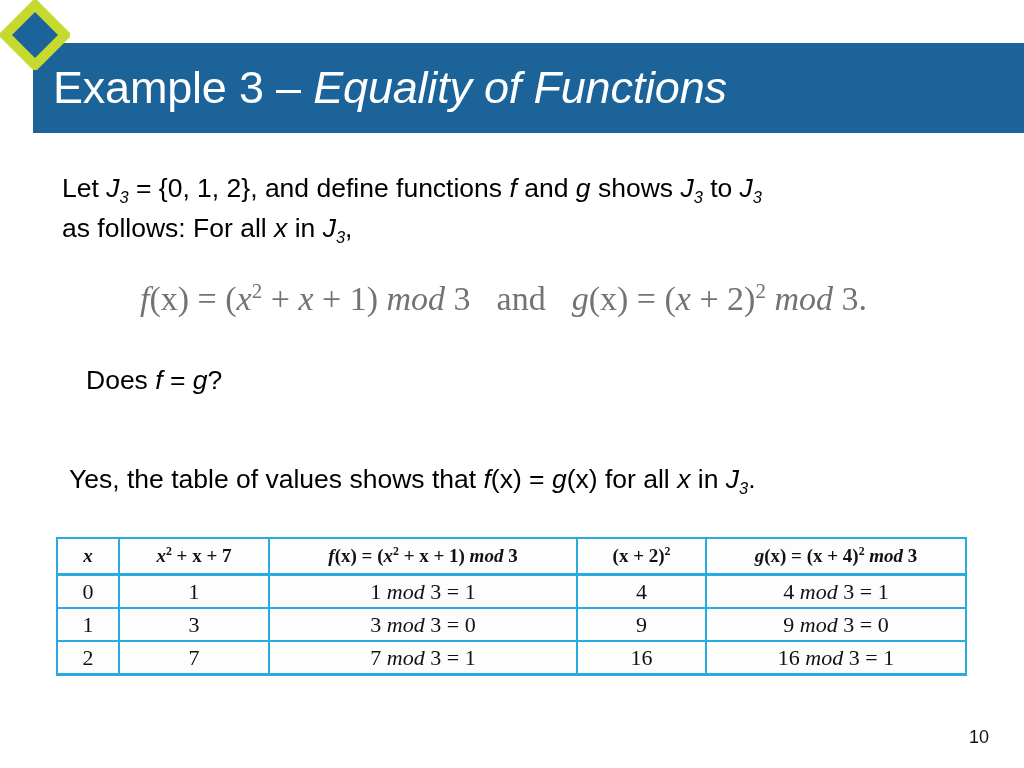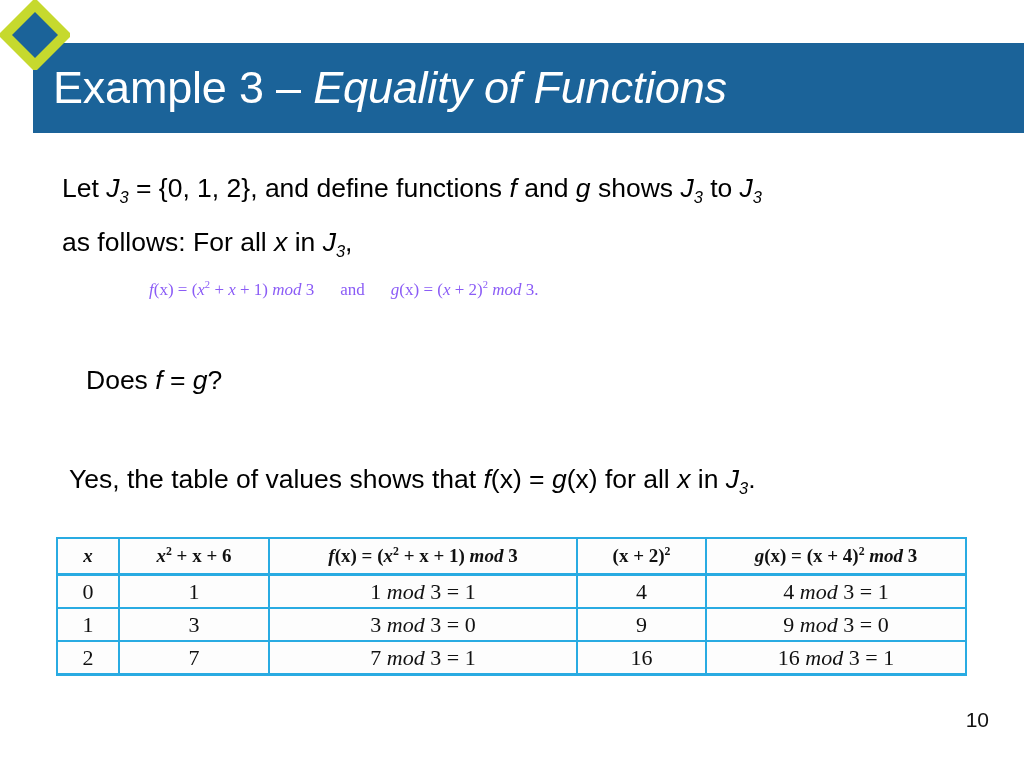--- a/index.html
+++ b/index.html
@@ -60,34 +60,33 @@
   }
   .body-text i { font-style: italic; }
   .body-text sub {
     font-size: 0.62em;
     vertical-align: baseline;
     position: relative;
     top: 6px;
   }
 
   #intro-line1 { left: 62px; top: 170px; }
-  #intro-line2 { left: 62px; top: 224px; text-align: center; }
+  #intro-line2 { left: 62px; top: 210px; text-align: center; }
   #does-line   { left: 62px; top: 362px; margin-left: 24px; }
   #yes-line    { left: 62px; top: 461px; margin-left: 7px; }
 
   
   #formula-line {
     position: absolute;
     left: 140px;
     top: 280px;
     font-family: "Liberation Serif", serif;
-    font-size: 17px;
-    color: #8b5cf6;
+    font-size: 34px;
+    color: #737373;
     white-space: nowrap;
-    margin-left: 9px;
   }
   .mvar { font-style: italic; }
   .mop  { font-style: italic; }
   .mrm  { font-style: normal; }
   sup.sup {
     font-size: 0.62em;
     vertical-align: super;
     line-height: 0;
   }
   .gap-and { display: inline-block; width: 26px; }
@@ -126,23 +125,23 @@
   col.c1 { width: 62px; }
   col.c2 { width: 150px; }
   col.c3 { width: 308px; }
   col.c4 { width: 129px; }
   col.c5 { width: 260px; }
 
   
   #page-number {
     position: absolute;
     right: 35px;
-    bottom: 36px;
-    font-family: "Liberation Sans", sans-serif;
-    font-size: 21px;
+    bottom: 20px;
+    font-family: "Liberation Sans", sans-serif;
+    font-size: 18px;
     color: #111111;
   }
 </style>
 </head>
 <body>
 
 <div id="title-banner">
   <div id="title-text">
     <span>Example 3 – </span><span class="ital">Equality of Functions</span>
   </div>
@@ -182,21 +181,21 @@
       <col class="c3">
       <col class="c4">
       <col class="c5">
   </colgroup>
   <tbody>
     <tr class="header-row">
       <td>
         <i>x</i>
       </td>
       <td>
-        <i>x</i><sup class="sup">2</sup><span> + x + 6</span>
+        <i>x</i><sup class="sup">2</sup><span> + x + 7</span>
       </td>
       <td>
         <i>f</i><span>(x)</span><span> = (</span><i>x</i><sup class="sup">2</sup><span> + x + 1) </span><i>mod</i><span> 3</span>
       </td>
       <td>
         <span>(x + 2)</span><sup class="sup">2</sup>
       </td>
       <td>
         <i>g</i><span>(x)</span><span> = (x + 4)</span><sup class="sup">2</sup><span> </span><i>mod</i><span> 3</span>
       </td>

